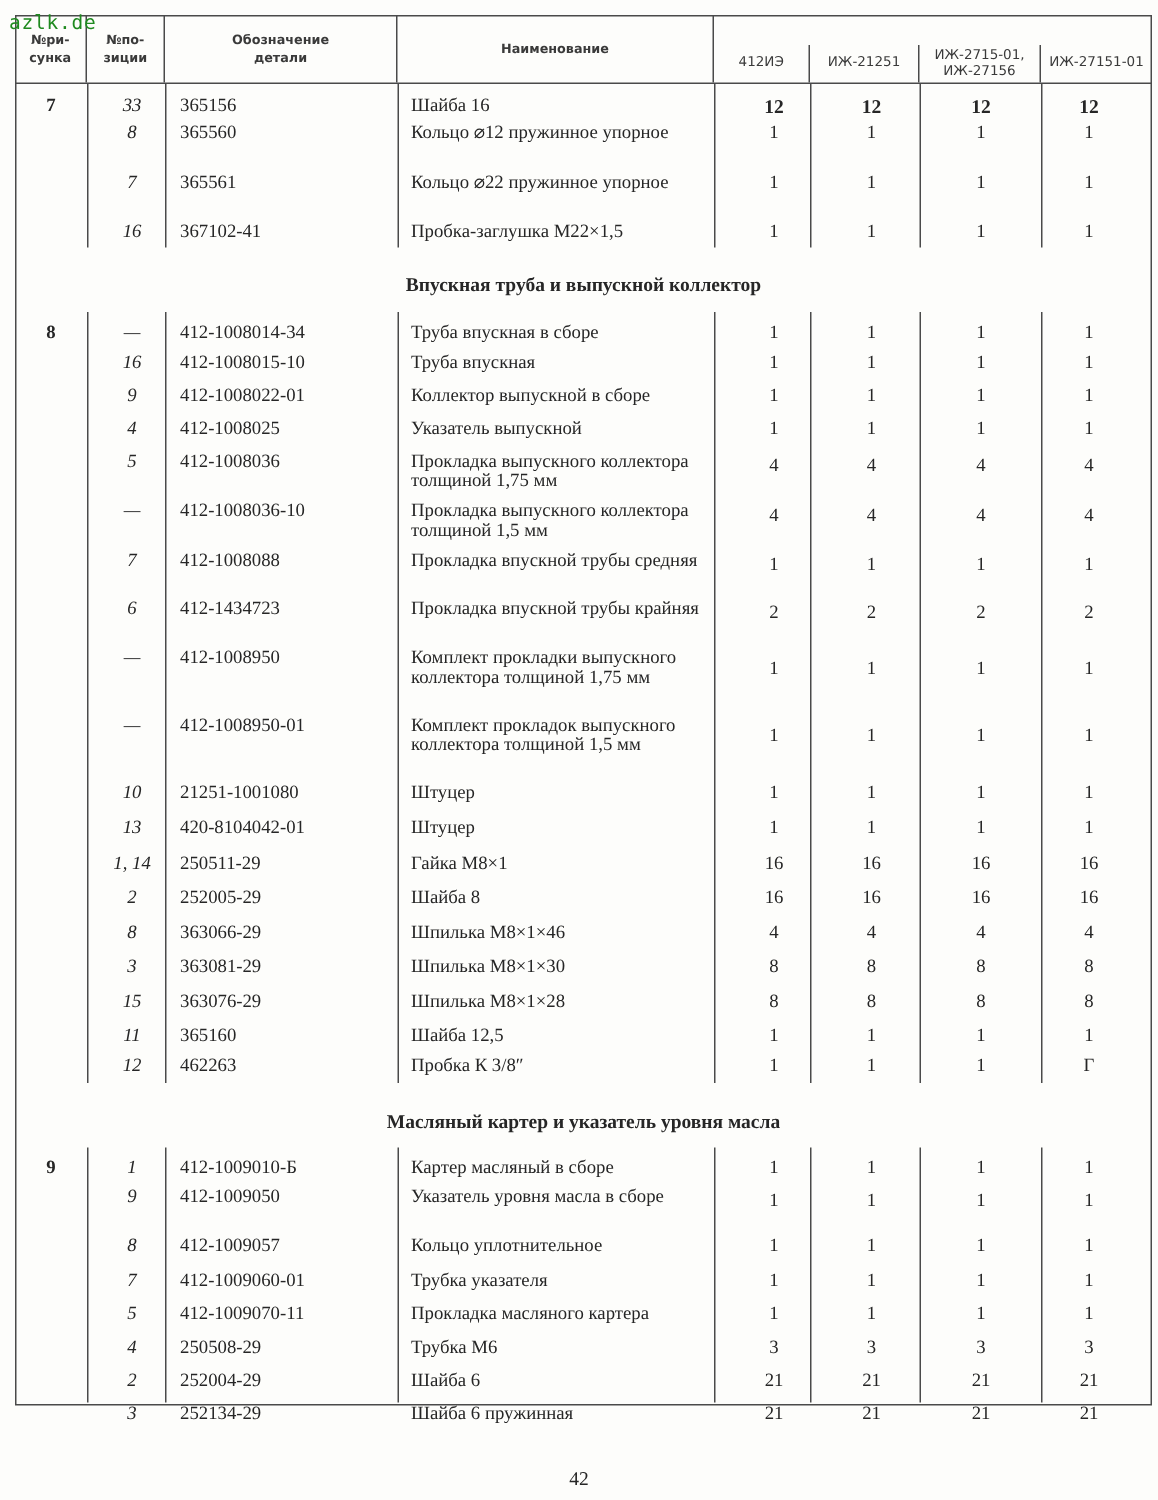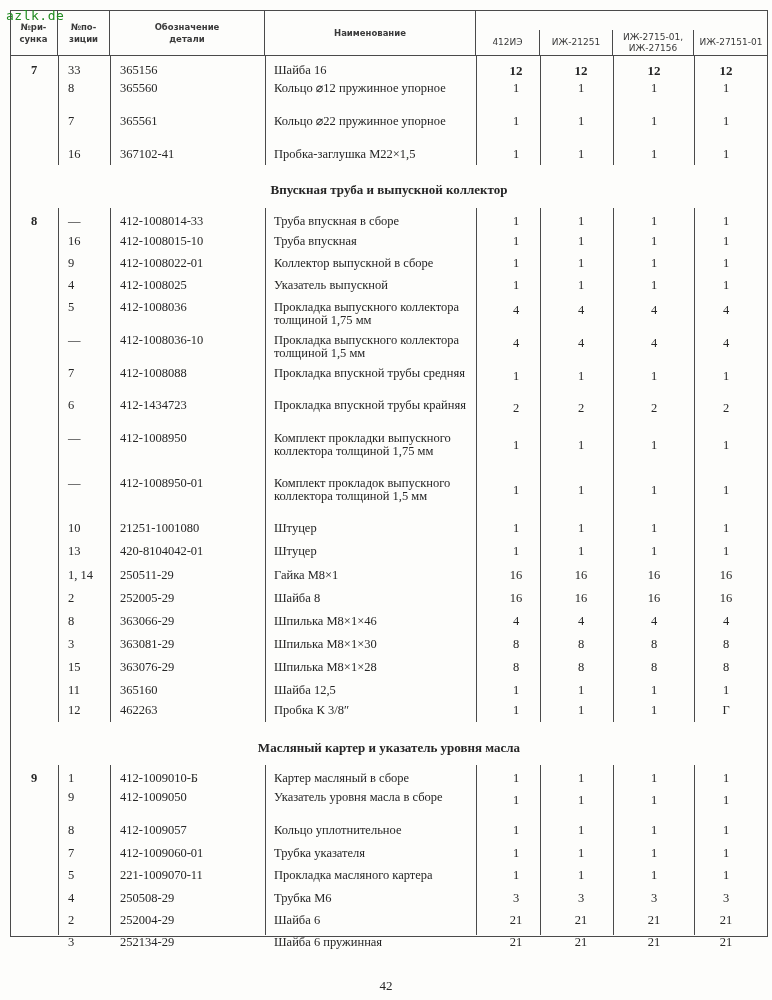--- a/index.html
+++ b/index.html
@@ -14,21 +14,21 @@
          font-family:"DejaVu Sans","Liberation Sans",sans-serif; font-size:8.5px; font-weight:bold; color:#3a3a3a; }
   .hcell { position:absolute; top:0; height:45px; display:flex; align-items:center; justify-content:center;
            text-align:center; line-height:12px; border-right:1.3px solid #4a4a4a; box-sizing:border-box; white-space:pre-line; }
   .qty-top { position:absolute; left:466px; top:0; width:292px; height:20px; border-bottom:1.3px solid #4a4a4a;
              display:flex; align-items:center; justify-content:center; }
   .qty-sub { position:absolute; top:20px; height:25px; display:flex; align-items:center; justify-content:center;
              text-align:center; line-height:11px; border-right:1.3px solid #4a4a4a; box-sizing:border-box; font-weight:normal; font-size:9px; white-space:pre-line;}
   .vline { position:absolute; width:0; border-left:1.3px solid #4a4a4a; }
   .row { position:absolute; left:10px; width:758px; font-size:12.5px; line-height:13px; }
   .c-fig { position:absolute; left:0; width:48px; text-align:center; font-weight:bold; }
-  .c-pos { position:absolute; left:58px; width:40px; text-align:left; }
+  .c-pos { position:absolute; left:58px; width:40px; text-align:center; font-style:italic; }
   .c-num { position:absolute; left:110px; width:150px; }
   .c-name { position:absolute; left:264px; width:200px; }
   .c-q { position:absolute; width:60px; text-align:center; }
   .q0 { left:476px; } .q1 { left:541px; } .q2 { left:614px; } .q3 { left:686px; }
   .bold-q .c-q { font-weight:bold; font-size:13px; }
   .section { position:absolute; left:10px; width:758px; text-align:center; font-size:13px; font-weight:bold; }
   .pagenum { position:absolute; left:0; width:772px; top:978px; text-align:center; font-size:13px; }
 </style>
 </head>
 <body>
@@ -100,21 +100,21 @@
     <div class="vline" style="left: 58px; top: 208px; height: 514px;"></div>
     <div class="vline" style="left: 110px; top: 208px; height: 514px;"></div>
     <div class="vline" style="left: 265px; top: 208px; height: 514px;"></div>
     <div class="vline" style="left: 476px; top: 208px; height: 514px;"></div>
     <div class="vline" style="left: 540px; top: 208px; height: 514px;"></div>
     <div class="vline" style="left: 613px; top: 208px; height: 514px;"></div>
     <div class="vline" style="left: 694px; top: 208px; height: 514px;"></div>
     <div class="row" style="top: 215px;">
       <div class="c-fig">8</div>
       <div class="c-pos">—</div>
-      <div class="c-num">412-1008014-33</div>
+      <div class="c-num">412-1008014-34</div>
       <div class="c-name">Труба впускная в сборе</div>
       <div class="c-q q0" style="top:0px">1</div>
       <div class="c-q q1" style="top:0px">1</div>
       <div class="c-q q2" style="top:0px">1</div>
       <div class="c-q q3" style="top:0px">1</div>
     </div>
     <div class="row" style="top: 235px;">
       <div class="c-pos">16</div>
       <div class="c-num">412-1008015-10</div>
       <div class="c-name">Труба впускная</div>
@@ -316,21 +316,21 @@
       <div class="c-pos">7</div>
       <div class="c-num">412-1009060-01</div>
       <div class="c-name">Трубка указателя</div>
       <div class="c-q q0" style="top:0px">1</div>
       <div class="c-q q1" style="top:0px">1</div>
       <div class="c-q q2" style="top:0px">1</div>
       <div class="c-q q3" style="top:0px">1</div>
     </div>
     <div class="row" style="top: 869px;">
       <div class="c-pos">5</div>
-      <div class="c-num">221-1009070-11</div>
+      <div class="c-num">412-1009070-11</div>
       <div class="c-name">Прокладка масляного картера</div>
       <div class="c-q q0" style="top:0px">1</div>
       <div class="c-q q1" style="top:0px">1</div>
       <div class="c-q q2" style="top:0px">1</div>
       <div class="c-q q3" style="top:0px">1</div>
     </div>
     <div class="row" style="top: 892px;">
       <div class="c-pos">4</div>
       <div class="c-num">250508-29</div>
       <div class="c-name">Трубка М6</div>

